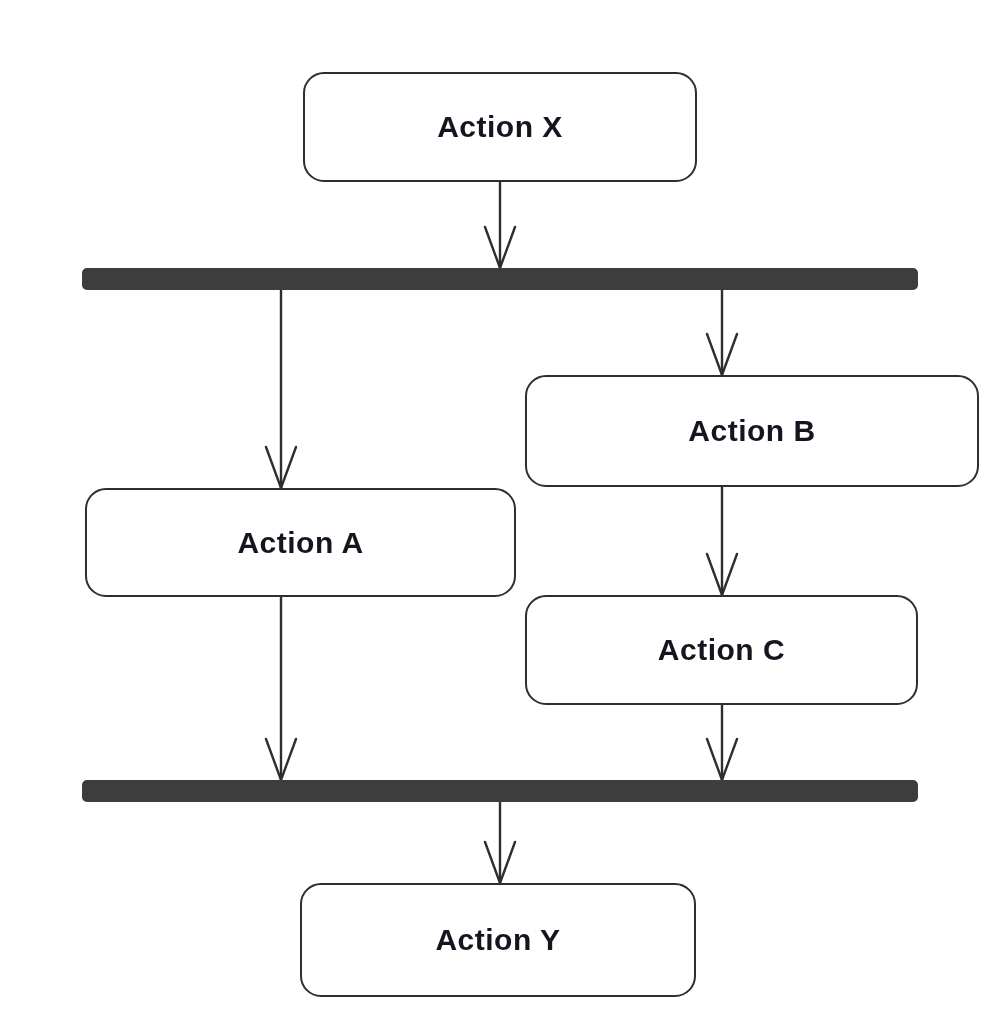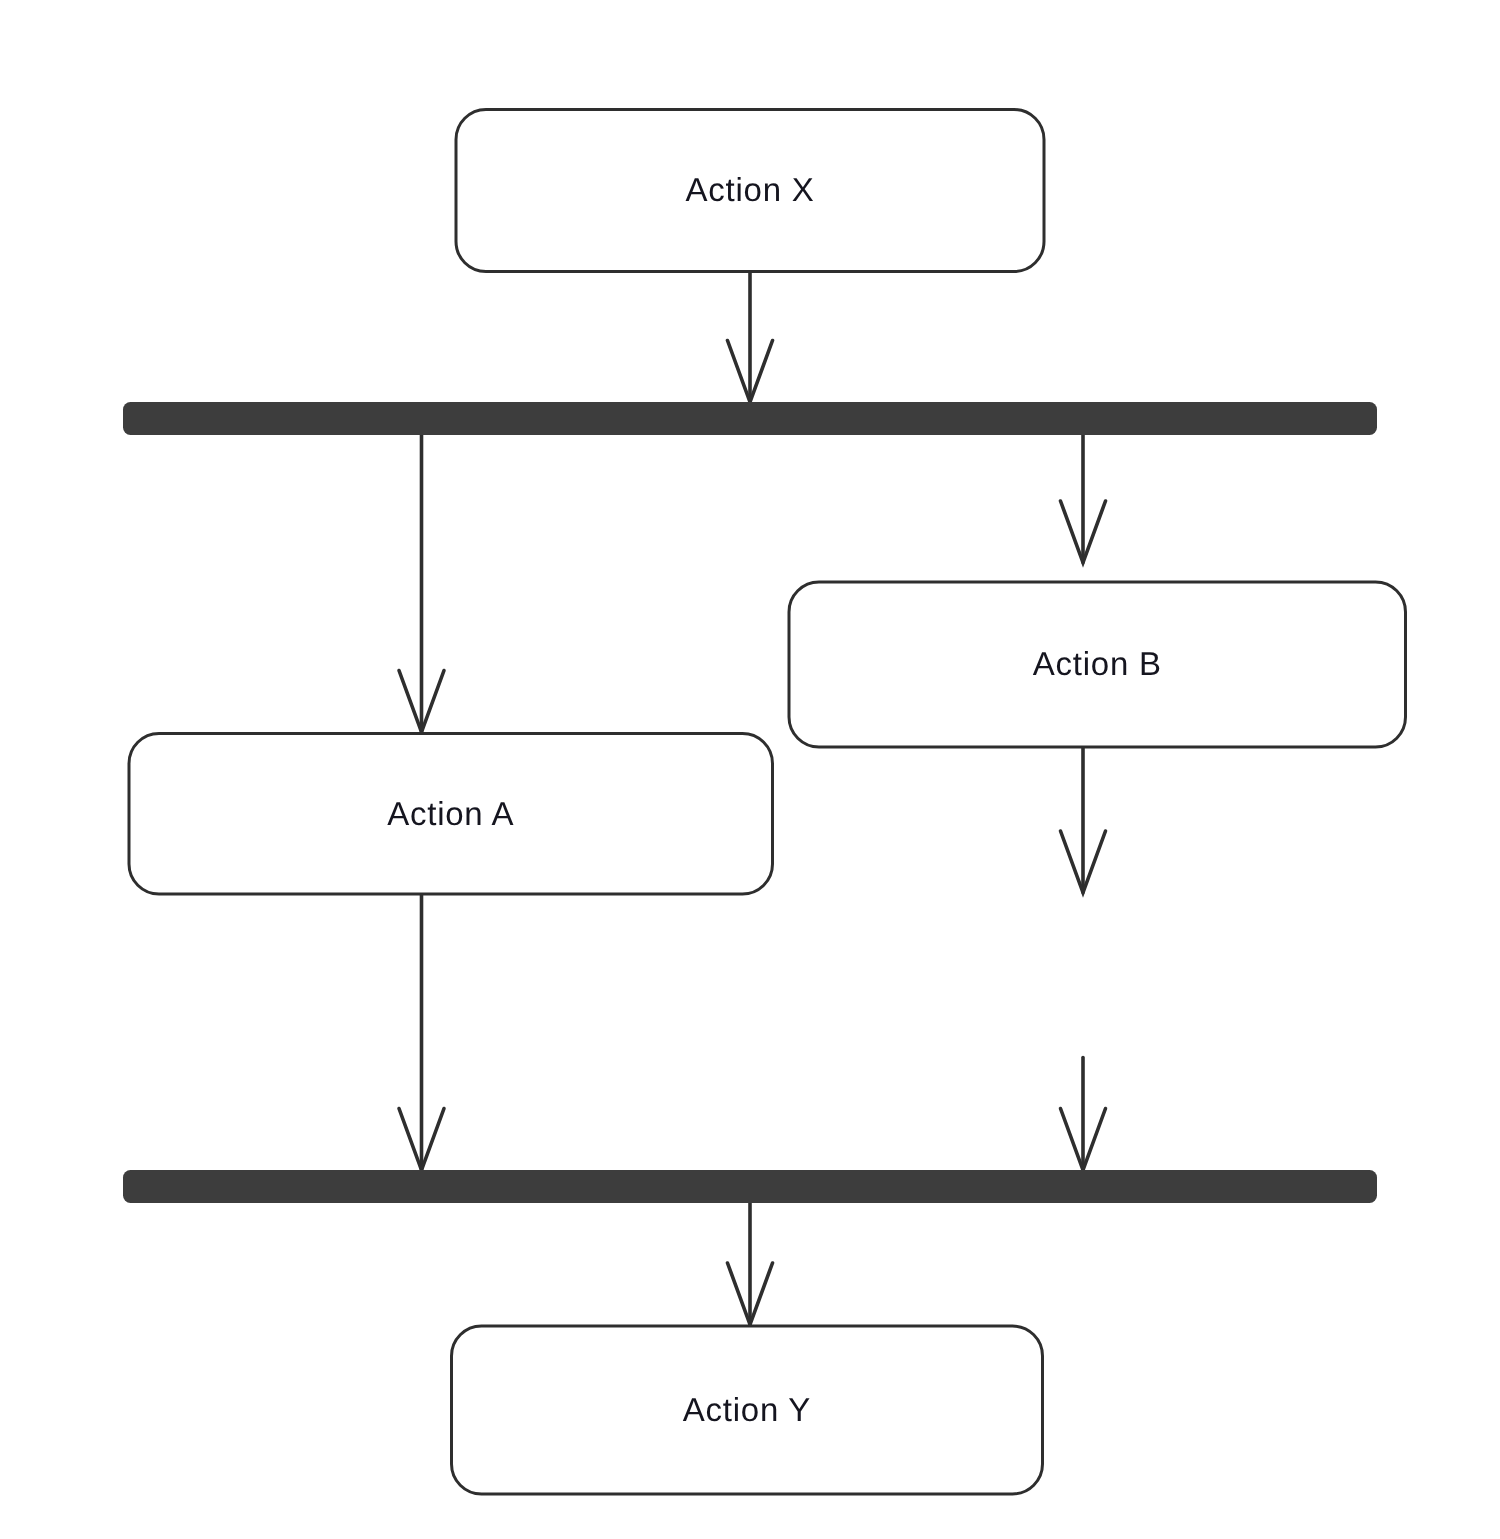--- a/index.html
+++ b/index.html
@@ -19,35 +19,35 @@
     position: absolute;
     box-sizing: border-box;
     background: var(--node-fill, #ffffff);
     border: 2.5px solid var(--node-border, #2e2e2e);
     border-radius: 21px;
     display: flex;
     align-items: center;
     justify-content: center;
   }
   .action-label {
-    font-weight: normal;
-    font-size: 22px;
+    font-weight: bold;
+    font-size: 30px;
     letter-spacing: 0.5px;
     color: var(--text-color, #15151f);
   }
   .sync-bar {
     position: absolute;
     box-sizing: border-box;
     background: var(--bar-color, #3d3d3d);
     border-radius: 5px;
   }
   
   #node-action-x { left: 303px; top: 72px;  width: 394px; height: 110px; }
   #node-action-a { left: 85px;  top: 488px; width: 431px; height: 109px; }
-  #node-action-b { left: 525px; top: 375px; width: 413px; height: 112px; margin-top: 12px; }
+  #node-action-b { left: 525px; top: 375px; width: 454px; height: 112px; }
   #node-action-c { left: 525px; top: 595px; width: 393px; height: 110px; }
   #node-action-y { left: 300px; top: 883px; width: 396px; height: 114px; }
   #bar-fork { left: 82px; top: 268px; width: 836px; height: 22px; }
   #bar-join { left: 82px; top: 780px; width: 836px; height: 22px; }
   .edges-layer {
     position: absolute;
     left: 0; top: 0;
     width: 1000px;
     height: 1026px;
     pointer-events: none;
@@ -102,20 +102,23 @@
   <div class="sync-bar" id="bar-fork"></div>
 
   <div class="action-node" id="node-action-a">
     <span class="action-label">Action A</span>
   </div>
 
   <div class="action-node" id="node-action-b">
     <span class="action-label">Action B</span>
   </div>
 
+  <div class="action-node" id="node-action-c">
+    <span class="action-label">Action C</span>
+  </div>
 
   <div class="sync-bar" id="bar-join"></div>
 
   <div class="action-node" id="node-action-y">
     <span class="action-label">Action Y</span>
   </div>
 
 </div>
 
 </body></html>

